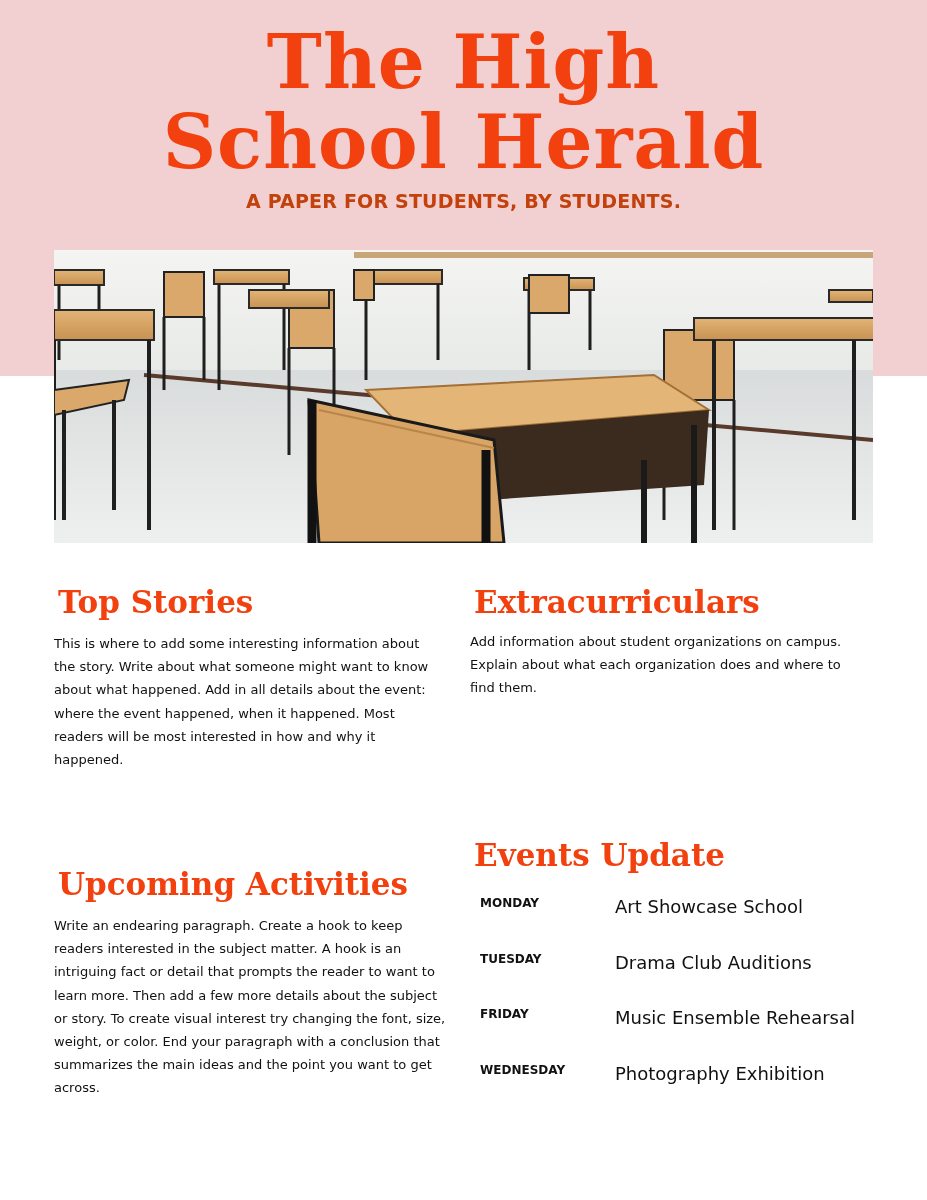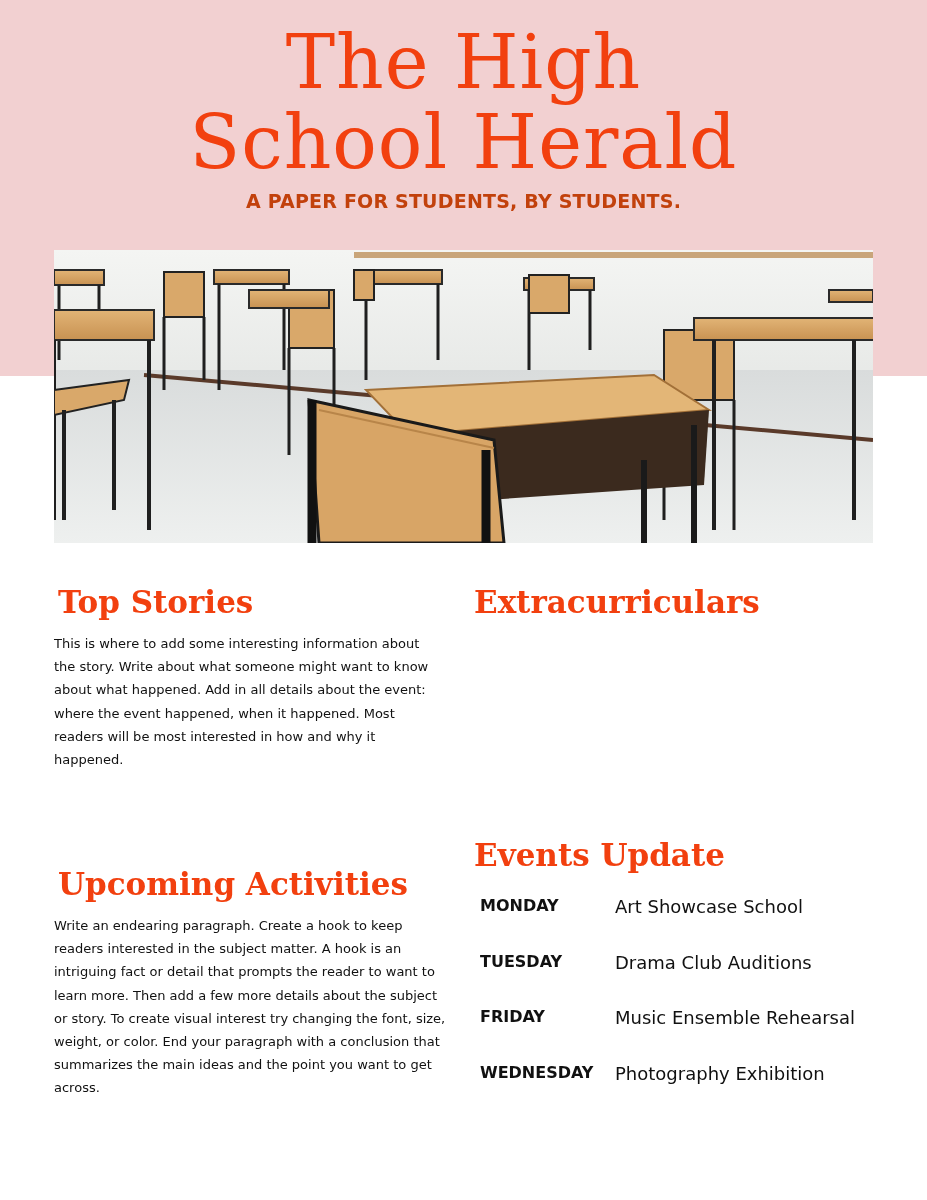--- a/index.html
+++ b/index.html
@@ -12,21 +12,21 @@
     .pink-band {
       position: absolute; left: 0; top: 0; width: 927px; height: 376px;
       background: #f2d0d1;
     }
     .masthead {
       position: absolute; left: 0; top: 22px; width: 927px; text-align: center;
     }
     .title {
       margin: 0;
       font-family: "DejaVu Serif", serif;
-      font-weight: normal;
+      font-weight: bold;
       color: #f2400f;
       font-size: 74px;
       line-height: 80px;
       letter-spacing: 1px;
     }
     .tagline {
       margin-top: 8px;
       font-family: "DejaVu Sans", sans-serif;
       font-weight: bold;
       font-size: 19px;
@@ -56,21 +56,21 @@
       color: #111;
     }
     #top-stories { left: 54px; top: 578px; width: 385px; }
     #extracurriculars { left: 470px; top: 578px; width: 380px; }
     #upcoming { left: 54px; top: 860px; width: 395px; }
     #events { left: 470px; top: 831px; width: 420px; }
     .events-table { margin-top: 14px; border-collapse: collapse; }
     .events-table td { padding: 0; height: 48.5px; vertical-align: top; padding-top: 7px; }
     .events-table .day {
       width: 135px; padding-left: 10px;
-      font-weight: bold; font-size: 16px; color: #111;
+      font-weight: bold; font-size: 12px; color: #111;
     }
     .events-table .event { font-size: 18px; color: #111; white-space: nowrap; }
   </style>
 </head>
 <body>
 
 <div class="pink-band"></div>
 
 <header class="masthead">
   <h1 class="title">
@@ -150,20 +150,21 @@
   </svg>
 </div>
 
 <section class="section" id="top-stories">
   <h2>Top Stories</h2>
   <p>This is where to add some interesting information about the story. Write about what someone might want to know about what happened. Add in all details about the event: where the event happened, when it happened. Most readers will be most interested in how and why it happened.</p>
 </section>
 
 <section class="section" id="extracurriculars">
   <h2>Extracurriculars</h2>
+  <p style="margin-top:8px;">Add information about student organizations on campus. Explain about what each organization does and where to find them.</p>
 </section>
 
 <section class="section" id="upcoming">
   <h2>Upcoming Activities</h2>
   <p>Write an endearing paragraph. Create a hook to keep readers interested in the subject matter. A hook is an intriguing fact or detail that prompts the reader to want to learn more. Then add a few more details about the subject or story. To create visual interest try changing the font, size, weight, or color. End your paragraph with a conclusion that summarizes the main ideas and the point you want to get across.</p>
 </section>
 
 <section class="section" id="events">
   <h2>Events Update</h2>
   <table class="events-table">

